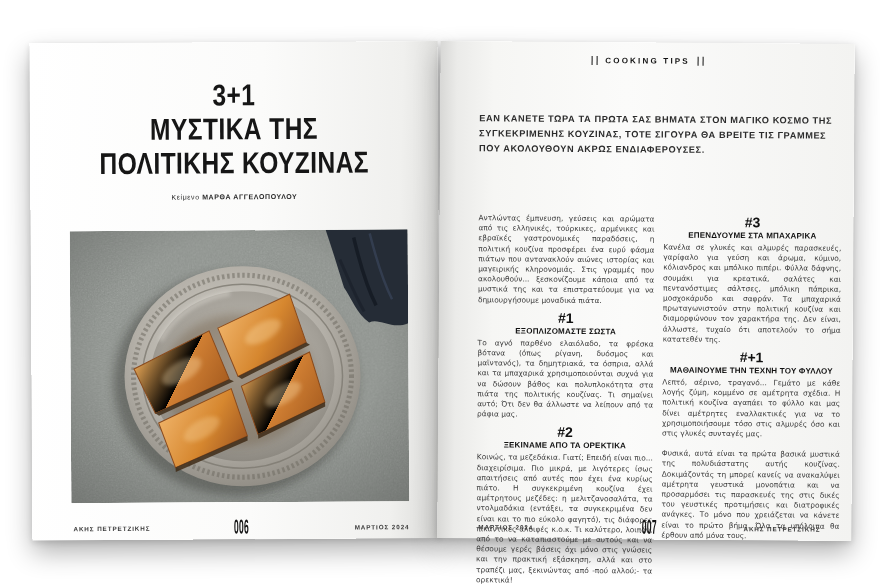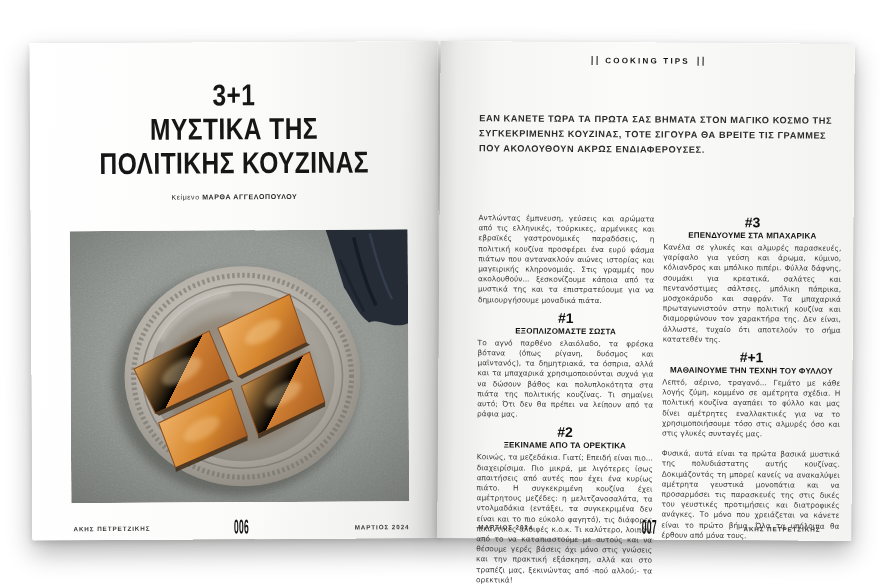--- a/index.html
+++ b/index.html
@@ -208,21 +208,21 @@
     </div>
 
     <p class="rp-intro">ΕΑΝ ΚΑΝΕΤΕ ΤΩΡΑ ΤΑ ΠΡΩΤΑ ΣΑΣ ΒΗΜΑΤΑ ΣΤΟΝ ΜΑΓΙΚΟ ΚΟΣΜΟ ΤΗΣ ΣΥΓΚΕΚΡΙΜΕΝΗΣ ΚΟΥΖΙΝΑΣ, ΤΟΤΕ ΣΙΓΟΥΡΑ ΘΑ ΒΡΕΙΤΕ ΤΙΣ ΓΡΑΜΜΕΣ ΠΟΥ ΑΚΟΛΟΥΘΟΥΝ ΑΚΡΩΣ ΕΝΔΙΑΦΕΡΟΥΣΕΣ.</p>
 
     <div class="col col1">
       <p class="body">Αντλώντας έμπνευση, γεύσεις και αρώματα από τις ελληνικές, τούρκικες, αρμένικες και εβραϊκές γαστρονομικές παραδόσεις, η πολιτική κουζίνα προσφέρει ένα ευρύ φάσμα πιάτων που αντανακλούν αιώνες ιστορίας και μαγειρικής κληρονομιάς. Στις γραμμές που ακολουθούν... ξεσκονίζουμε κάποια από τα μυστικά της και τα επιστρατεύουμε για να δημιουργήσουμε μοναδικά πιάτα.</p>
 
       <div class="sec">
         <div class="secnum">#1</div>
         <div class="sechead">ΕΞΟΠΛΙΖΟΜΑΣΤΕ ΣΩΣΤΑ</div>
-        <p class="body">Το αγνό παρθένο ελαιόλαδο, τα φρέσκα βότανα (όπως ρίγανη, δυόσμος και μαϊντανός), τα δημητριακά, τα όσπρια, αλλά και τα μπαχαρικά χρησιμοποιούνται συχνά για να δώσουν βάθος και πολυπλοκότητα στα πιάτα της πολιτικής κουζίνας. Τι σημαίνει αυτό; Ότι δεν θα πρέπει να λείπουν από τα ράφια μας.</p>
+        <p class="body">Το αγνό παρθένο ελαιόλαδο, τα φρέσκα βότανα (όπως ρίγανη, δυόσμος και μαϊντανός), τα δημητριακά, τα όσπρια, αλλά και τα μπαχαρικά χρησιμοποιούνται συχνά για να δώσουν βάθος και πολυπλοκότητα στα πιάτα της πολιτικής κουζίνας. Τι σημαίνει αυτό; Ότι δεν θα άλλωστε να λείπουν από τα ράφια μας.</p>
       </div>
 
       <div class="sec">
         <div class="secnum">#2</div>
         <div class="sechead">ΞΕΚΙΝΑΜΕ ΑΠΟ ΤΑ ΟΡΕΚΤΙΚΑ</div>
         <p class="body">Κοινώς, τα μεζεδάκια. Γιατί; Επειδή είναι πιο... διαχειρίσιμα. Πιο μικρά, με λιγότερες ίσως απαιτήσεις από αυτές που έχει ένα κυρίως πιάτο. Η συγκεκριμένη κουζίνα έχει αμέτρητους μεζέδες: η μελιτζανοσαλάτα, τα ντολμαδάκια (εντάξει, τα συγκεκριμένα δεν είναι και το πιο εύκολο φαγητό), τις διάφορες πικάντικες αλοιφές κ.ο.κ. Τι καλύτερο, λοιπόν, από το να καταπιαστούμε με αυτούς και να θέσουμε γερές βάσεις όχι μόνο στις γνώσεις και την πρακτική εξάσκηση, αλλά και στο τραπέζι μας, ξεκινώντας από -πού αλλού;- τα ορεκτικά!</p>
       </div>
     </div>
 
     <div class="col col2">

